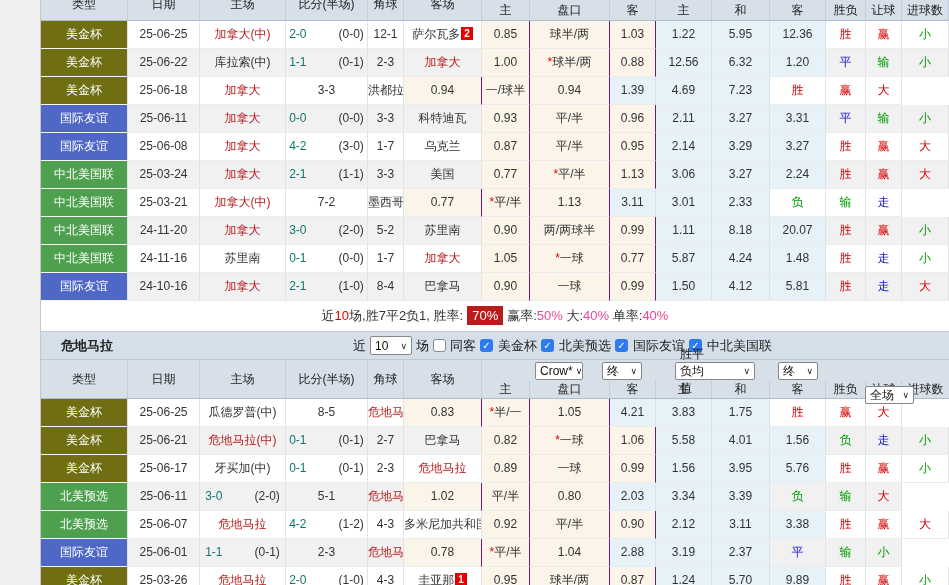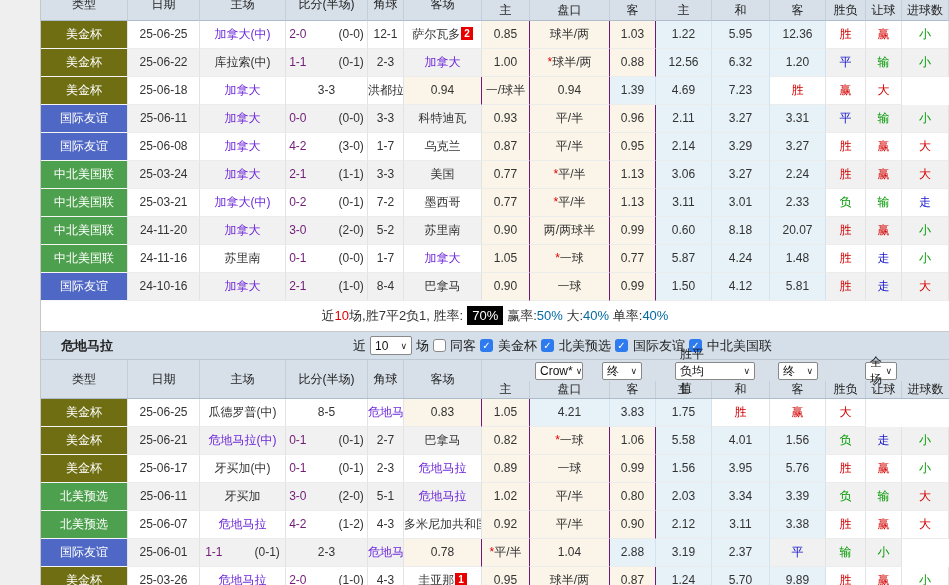--- a/index.html
+++ b/index.html
@@ -15,54 +15,54 @@
   
   .cell{box-sizing:border-box;height:28px;line-height:27px;text-align:center;font-size:12px;color:#333;
         border-right:1px solid #E3E3E3;border-bottom:1px solid #ECECEC;overflow:hidden;white-space:nowrap;background:#fff;}
   .alt .cell{background:#F1F1F1;}
   .cell.ah{background:#FBF5E9;border-right:1px solid #701a75;}
   .cell.eu{background:#E7F1F8;border-right:1px solid #D3E3EF;}
   .cell.type{color:#fff;border-bottom:1px solid #F6F6F6;}
   .cell.gold{background:#6F6E12;}
   .cell.tblue{background:#5068C5;}
   .cell.tgreen{background:#4DA04D;}
-  .tg{color:#6d28d9;}
-  .ft{color:#701a75;}
+  .tg{color:#b91c1c;}
+  .ft{color:#0f766e;}
   .ht{color:#333;padding-left:32px;}
   .star{color:#E00000;}
   .cr{color:#D40000;}
   .cg{color:#009900;}
   .cbl{color:#1414CC;}
   .badge{display:inline-block;background:#E80000;color:#fff;font-size:10px;font-weight:bold;line-height:13px;height:13px;padding:0 3px;margin-left:1px;vertical-align:1px;}
   
   .summary{height:30px;line-height:30px;text-align:center;background:#fff;border-bottom:1px solid #C9C9C9;font-size:13px;color:#333;}
   .summary .r{color:#E00000;}
-  .summary .b{color:#0369a1;}
-  .summary .chip{background:#000000;color:#fff;padding:2px 5px;margin:0 4px;}
+  .summary .b{color:#ec4899;}
+  .summary .chip{background:#b91c1c;color:#fff;padding:2px 5px;margin:0 4px;}
   
   .secbar{position:relative;height:27px;background:#D5DFE9;border-bottom:1px solid #BCC8D4;display:flex;align-items:center;}
   .sectitle{font-size:13px;font-weight:bold;color:#222;padding-left:20px;}
   .controls{position:absolute;left:312px;top:0;height:27px;display:flex;align-items:center;gap:4px;font-size:13px;color:#222;white-space:nowrap;}
   .sel{display:inline-flex;align-items:center;justify-content:space-between;box-sizing:border-box;background:#fff;border:1px solid #888;border-radius:2px;height:19px;padding:0 4px;font-size:12px;color:#111;cursor:default;}
   .sel .chev{font-size:9px;margin-left:3px;color:#222;}
   .cb{display:inline-block;width:13px;height:13px;box-sizing:border-box;border-radius:3px;text-align:center;line-height:13px;}
   .cb.on{background:#2E7BEF;color:#fff;font-size:10px;font-weight:bold;}
   .cb.off{background:#fff;border:1px solid #8a8a8a;}
   .lg{margin-left:1px;}
   
   .h2{background:#D7E0E9;border-bottom:1px solid #AEBDCB;}
   .h2grid{display:grid;grid-template-columns:87px 72px 86px 82px 36px 78px 467px;grid-template-rows:21px 17px;}
   .h2grid .gcell{grid-row:1/3;height:38px;line-height:38px;text-align:center;border-right:1px solid #C2CEDA;box-sizing:border-box;color:#222;}
   .dropstrip{grid-column:7;grid-row:1;position:relative;}
   .dropstrip .sel{position:absolute;top:2px;height:18px;}
   .sel1{left:53px;width:48px;}
   .sel2{left:120px;width:40px;}
   .sel3{left:193px;width:80px;gap:32px;}
   .sel4{left:296px;width:40px;}
-  .sel5{left:383px;width:32px;}
+  .sel5{left:383px;width:49px;margin-top:24px;}
   .h2sub{grid-column:7;grid-row:2;display:grid;grid-template-columns:48px 80px 46px 56px 58px 56px 40px 36px 47px;}
   .h2sub .cell2{height:17px;line-height:16px;text-align:center;border-right:1px solid #C2CEDA;box-sizing:border-box;color:#222;font-size:12px;}
   .h2sub .cell2:last-child,.h2grid .gcell:last-of-type{border-right:none;}
 </style>
 </head>
 <body>
 
 <div class="page">
 
   <div class="grid thead">
@@ -182,21 +182,20 @@
         <div class="cell eu">3.27</div>
         <div class="cell eu">2.24</div>
         <div class="cell cr">胜</div>
         <div class="cell cr">赢</div>
         <div class="cell cr">大</div>
       </div>
       <div class="grid">
         <div class="cell type tgreen">中北美国联</div>
         <div class="cell">25-03-21</div>
         <div class="cell tg">加拿大(中)</div>
-        <div class="cell"><span class="ft">0-2</span><span class="ht">(0-1)</span></div>
         <div class="cell">7-2</div>
         <div class="cell"><span>墨西哥</span></div>
         <div class="cell ah">0.77</div>
         <div class="cell ah"><span class="star">*</span><span>平/半</span></div>
         <div class="cell ah">1.13</div>
         <div class="cell eu">3.11</div>
         <div class="cell eu">3.01</div>
         <div class="cell eu">2.33</div>
         <div class="cell cg">负</div>
         <div class="cell cg">输</div>
@@ -205,21 +204,21 @@
       <div class="grid alt">
         <div class="cell type tgreen">中北美国联</div>
         <div class="cell">24-11-20</div>
         <div class="cell tg">加拿大</div>
         <div class="cell"><span class="ft">3-0</span><span class="ht">(2-0)</span></div>
         <div class="cell">5-2</div>
         <div class="cell"><span>苏里南</span></div>
         <div class="cell ah">0.90</div>
         <div class="cell ah"><span>两/两球半</span></div>
         <div class="cell ah">0.99</div>
-        <div class="cell eu">0.60</div>
+        <div class="cell eu">1.11</div>
         <div class="cell eu">8.18</div>
         <div class="cell eu">20.07</div>
         <div class="cell cr">胜</div>
         <div class="cell cr">赢</div>
         <div class="cell cg">小</div>
       </div>
       <div class="grid">
         <div class="cell type tgreen">中北美国联</div>
         <div class="cell">24-11-16</div>
         <div class="cell">苏里南</div>
@@ -324,20 +323,21 @@
   </div>
 
   <div id="t2rows">
       <div class="grid">
         <div class="cell type gold">美金杯</div>
         <div class="cell">25-06-25</div>
         <div class="cell">瓜德罗普(中)</div>
         <div class="cell">8-5</div>
         <div class="cell tg"><span>危地马拉</span></div>
         <div class="cell ah">0.83</div>
+        <div class="cell ah"><span class="star">*</span><span>半/一</span></div>
         <div class="cell ah">1.05</div>
         <div class="cell eu">4.21</div>
         <div class="cell eu">3.83</div>
         <div class="cell eu">1.75</div>
         <div class="cell cr">胜</div>
         <div class="cell cr">赢</div>
         <div class="cell cr">大</div>
       </div>
       <div class="grid alt">
         <div class="cell type gold">美金杯</div>
@@ -369,21 +369,20 @@
         <div class="cell eu">1.56</div>
         <div class="cell eu">3.95</div>
         <div class="cell eu">5.76</div>
         <div class="cell cr">胜</div>
         <div class="cell cr">赢</div>
         <div class="cell cg">小</div>
       </div>
       <div class="grid alt">
         <div class="cell type tgreen">北美预选</div>
         <div class="cell">25-06-11</div>
-        <div class="cell">牙买加</div>
         <div class="cell"><span class="ft">3-0</span><span class="ht">(2-0)</span></div>
         <div class="cell">5-1</div>
         <div class="cell tg"><span>危地马拉</span></div>
         <div class="cell ah">1.02</div>
         <div class="cell ah"><span>平/半</span></div>
         <div class="cell ah">0.80</div>
         <div class="cell eu">2.03</div>
         <div class="cell eu">3.34</div>
         <div class="cell eu">3.39</div>
         <div class="cell cg">负</div>

